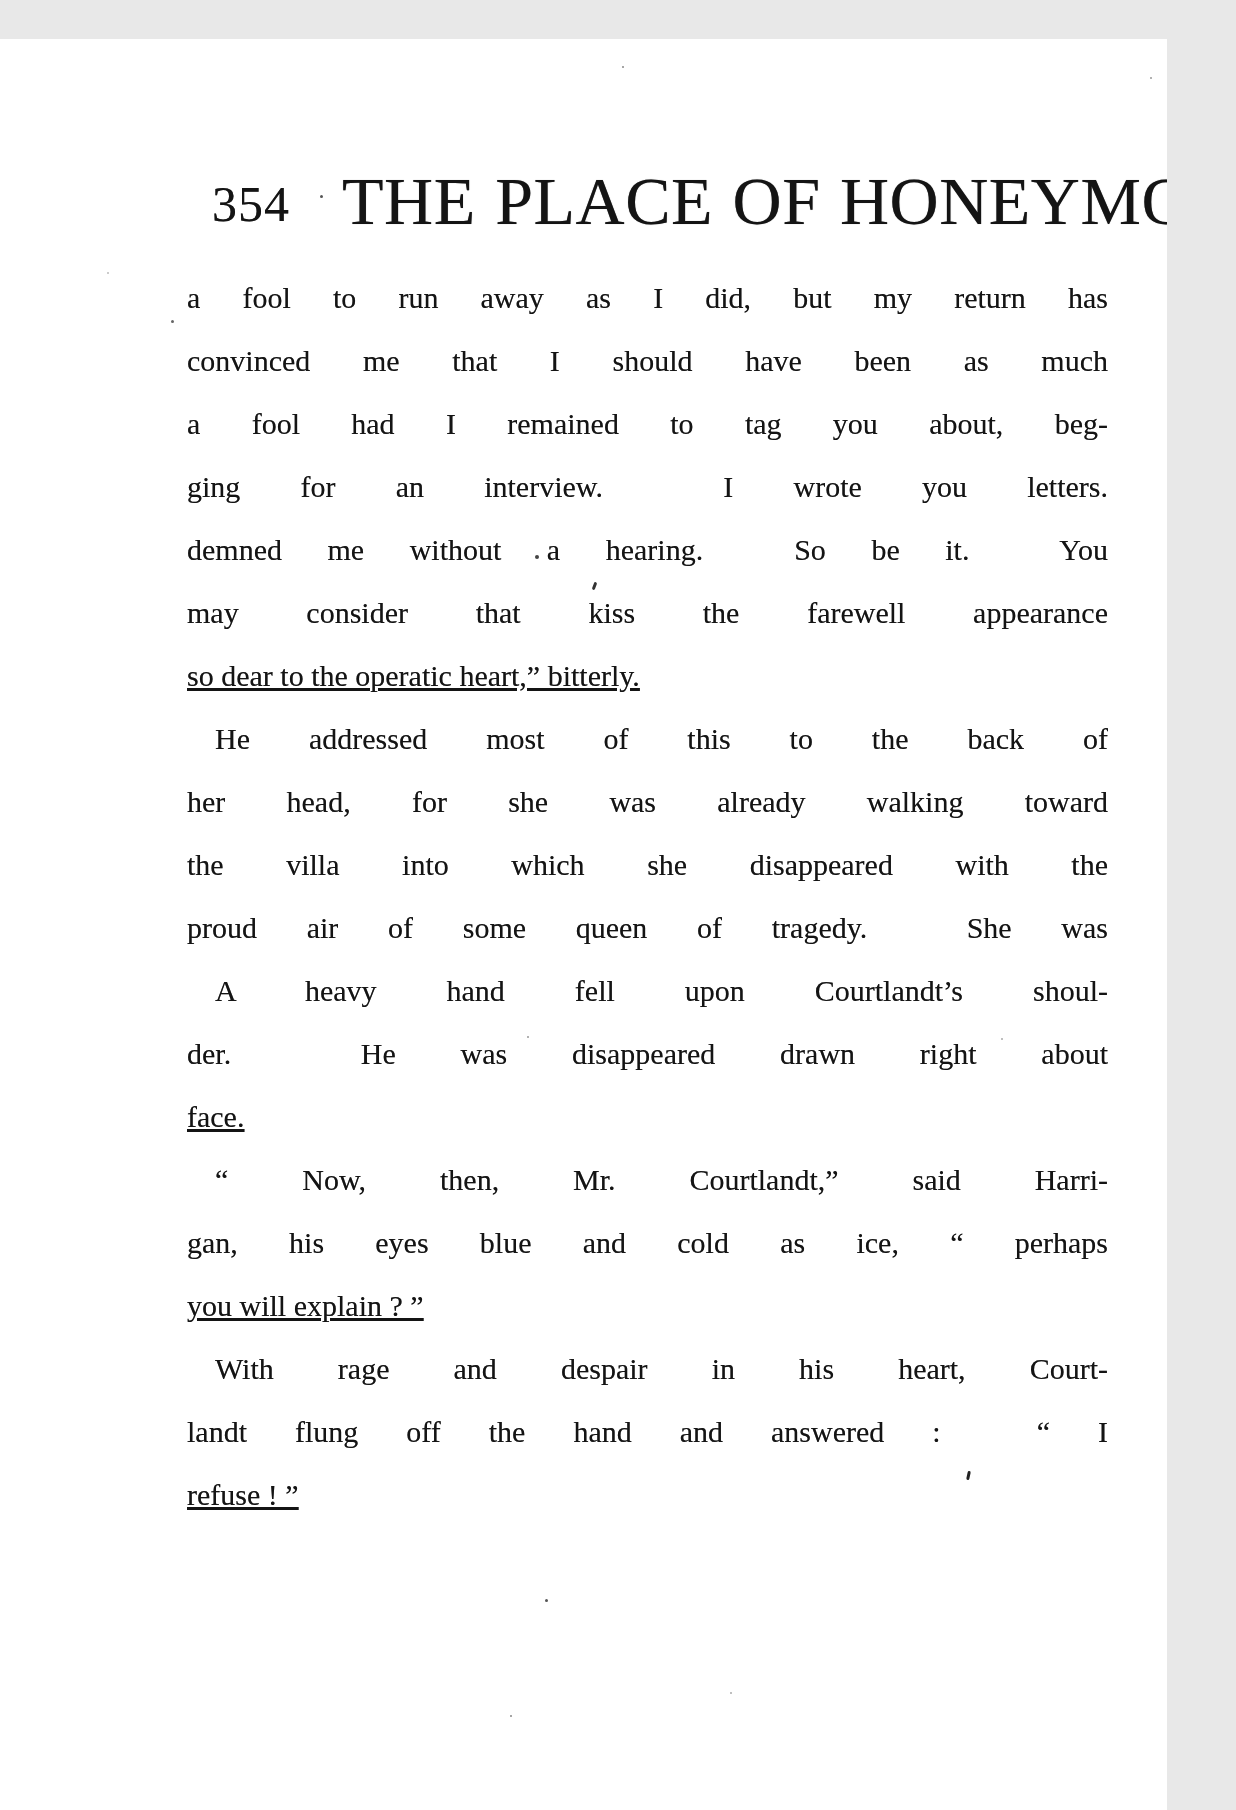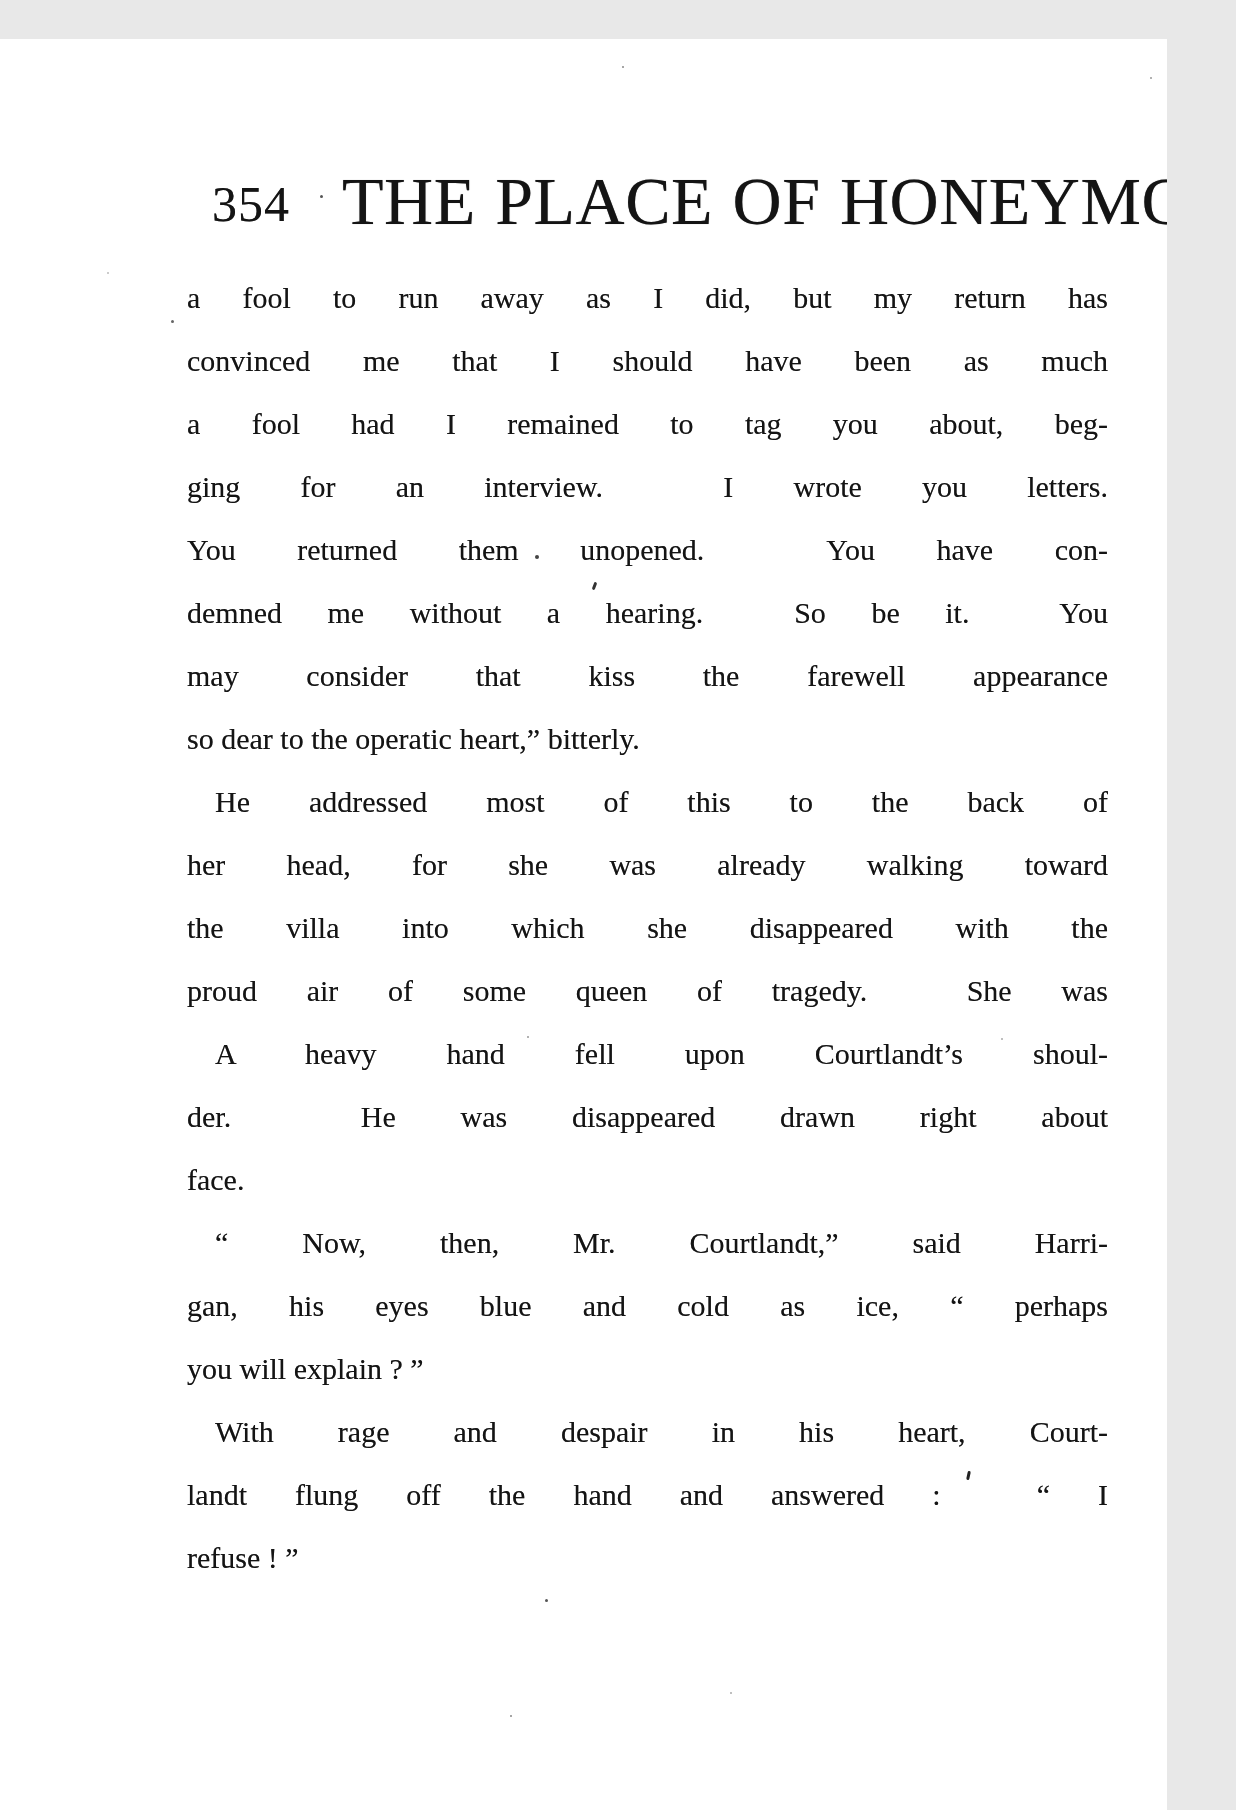--- a/index.html
+++ b/index.html
@@ -51,20 +51,21 @@
   .ln {
     height: 63px;
     text-align: justify;
     text-align-last: justify;
     text-justify: inter-word;
     white-space: pre-wrap;
   }
   .ln.last {
     text-align: center;
     text-align-last: left;
+    text-decoration: underline;
   }
   .ln.ind {
     padding-left: 28px;
   }
   
   .speck {
     position: absolute;
     border-radius: 50%;
     background: #777;
   }
@@ -80,21 +81,20 @@
 <div class="page">
 
   <div class="folio">354</div>
   <div class="running-head">THE PLACE OF HONEYMOONS</div>
 
   <div class="text-block">
     <div class="ln">a fool to run away as I did, but my return has</div>
     <div class="ln">convinced me that I should have been as much</div>
     <div class="ln">a fool had I remained to tag you about, beg-</div>
     <div class="ln">ging for an interview.  I wrote you letters.</div>
-    <div class="ln">You returned them unopened.  You have con-</div>
     <div class="ln">demned me without a hearing.  So be it.  You</div>
     <div class="ln">may consider that kiss the farewell appearance</div>
     <div class="ln last">so dear to the operatic heart,” bitterly.</div>
     <div class="ln ind">He addressed most of this to the back of</div>
     <div class="ln">her head, for she was already walking toward</div>
     <div class="ln">the villa into which she disappeared with the</div>
     <div class="ln">proud air of some queen of tragedy.  She was</div>
     <div class="ln ind">A heavy hand fell upon Courtlandt’s shoul-</div>
     <div class="ln">der.  He was disappeared drawn right about</div>
     <div class="ln last">face.</div>

